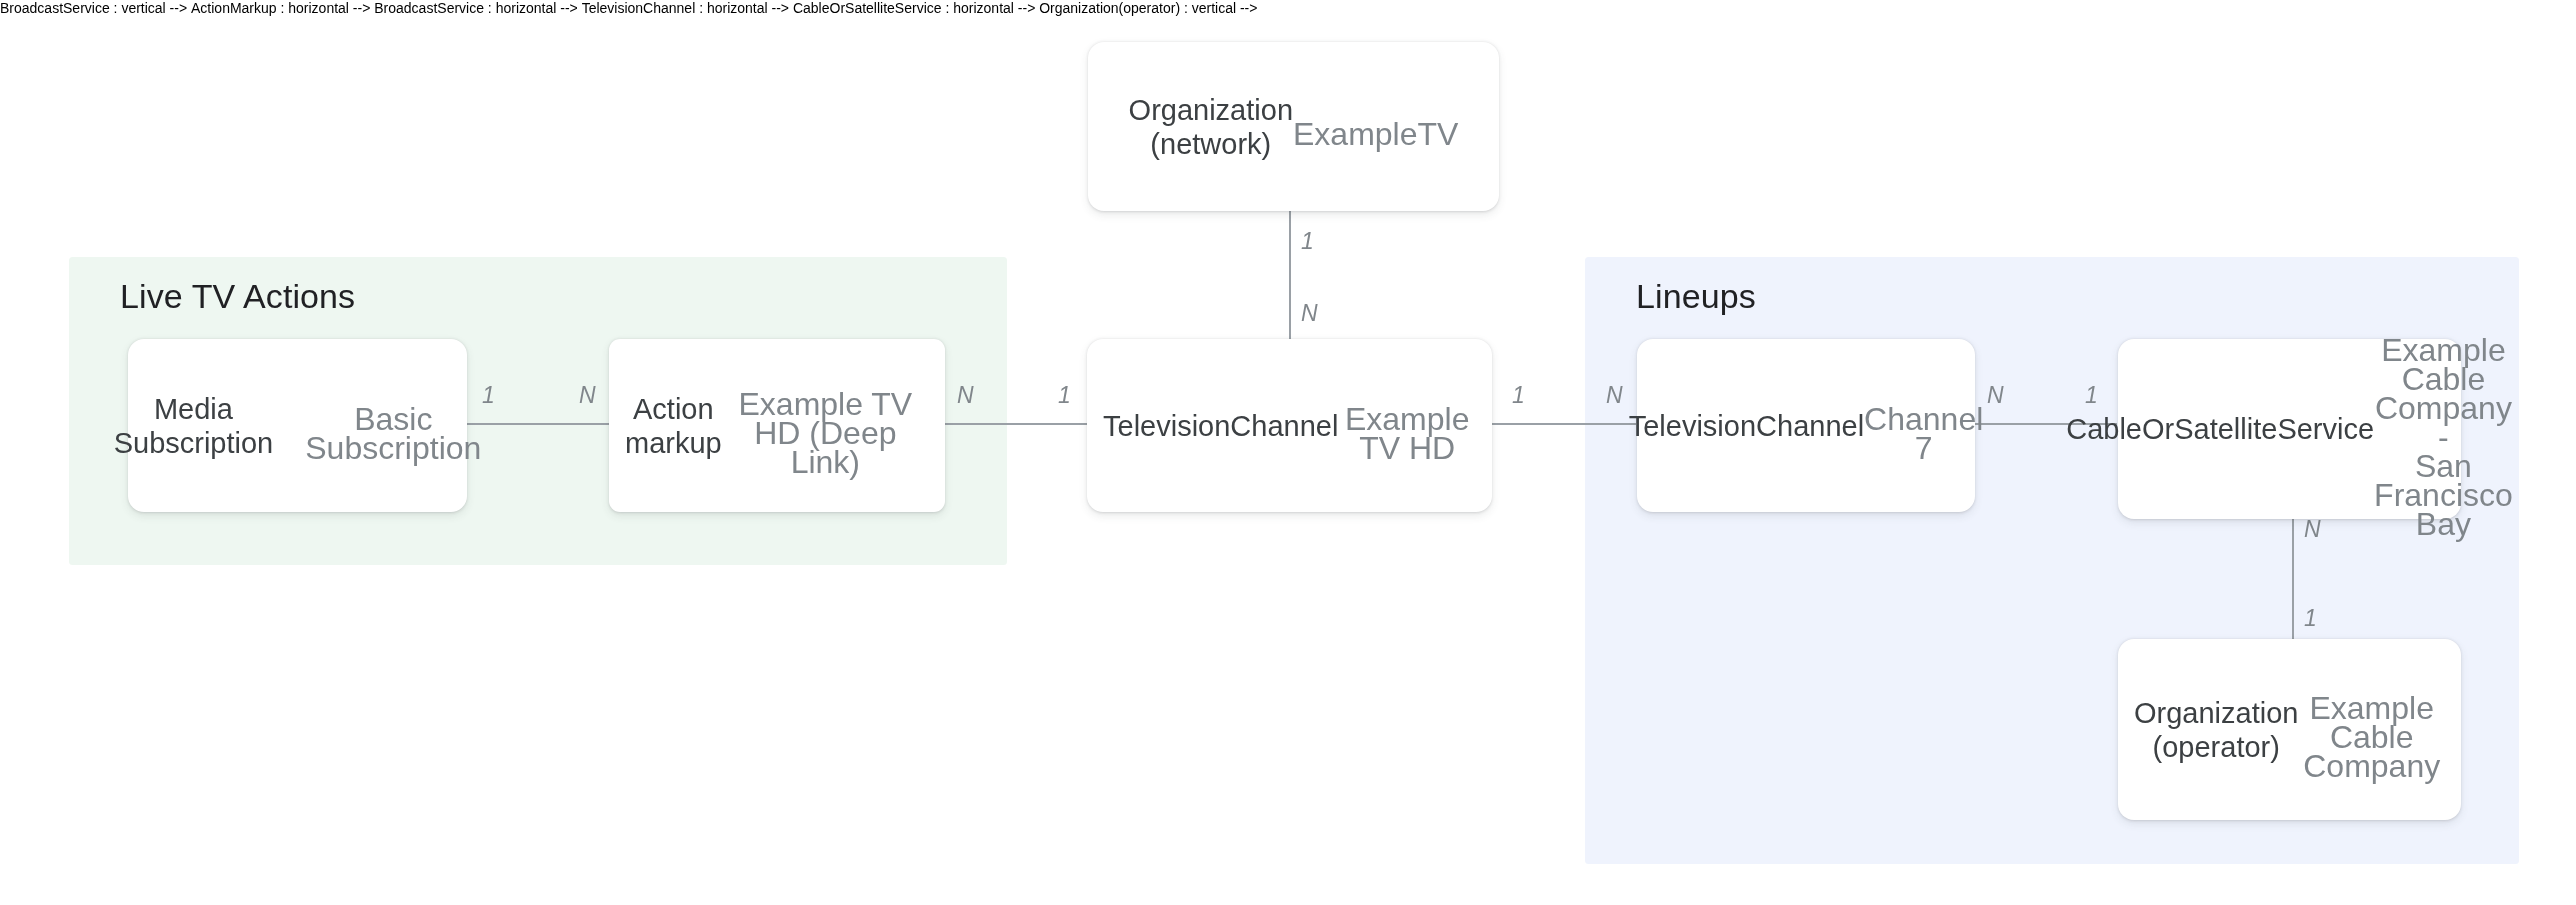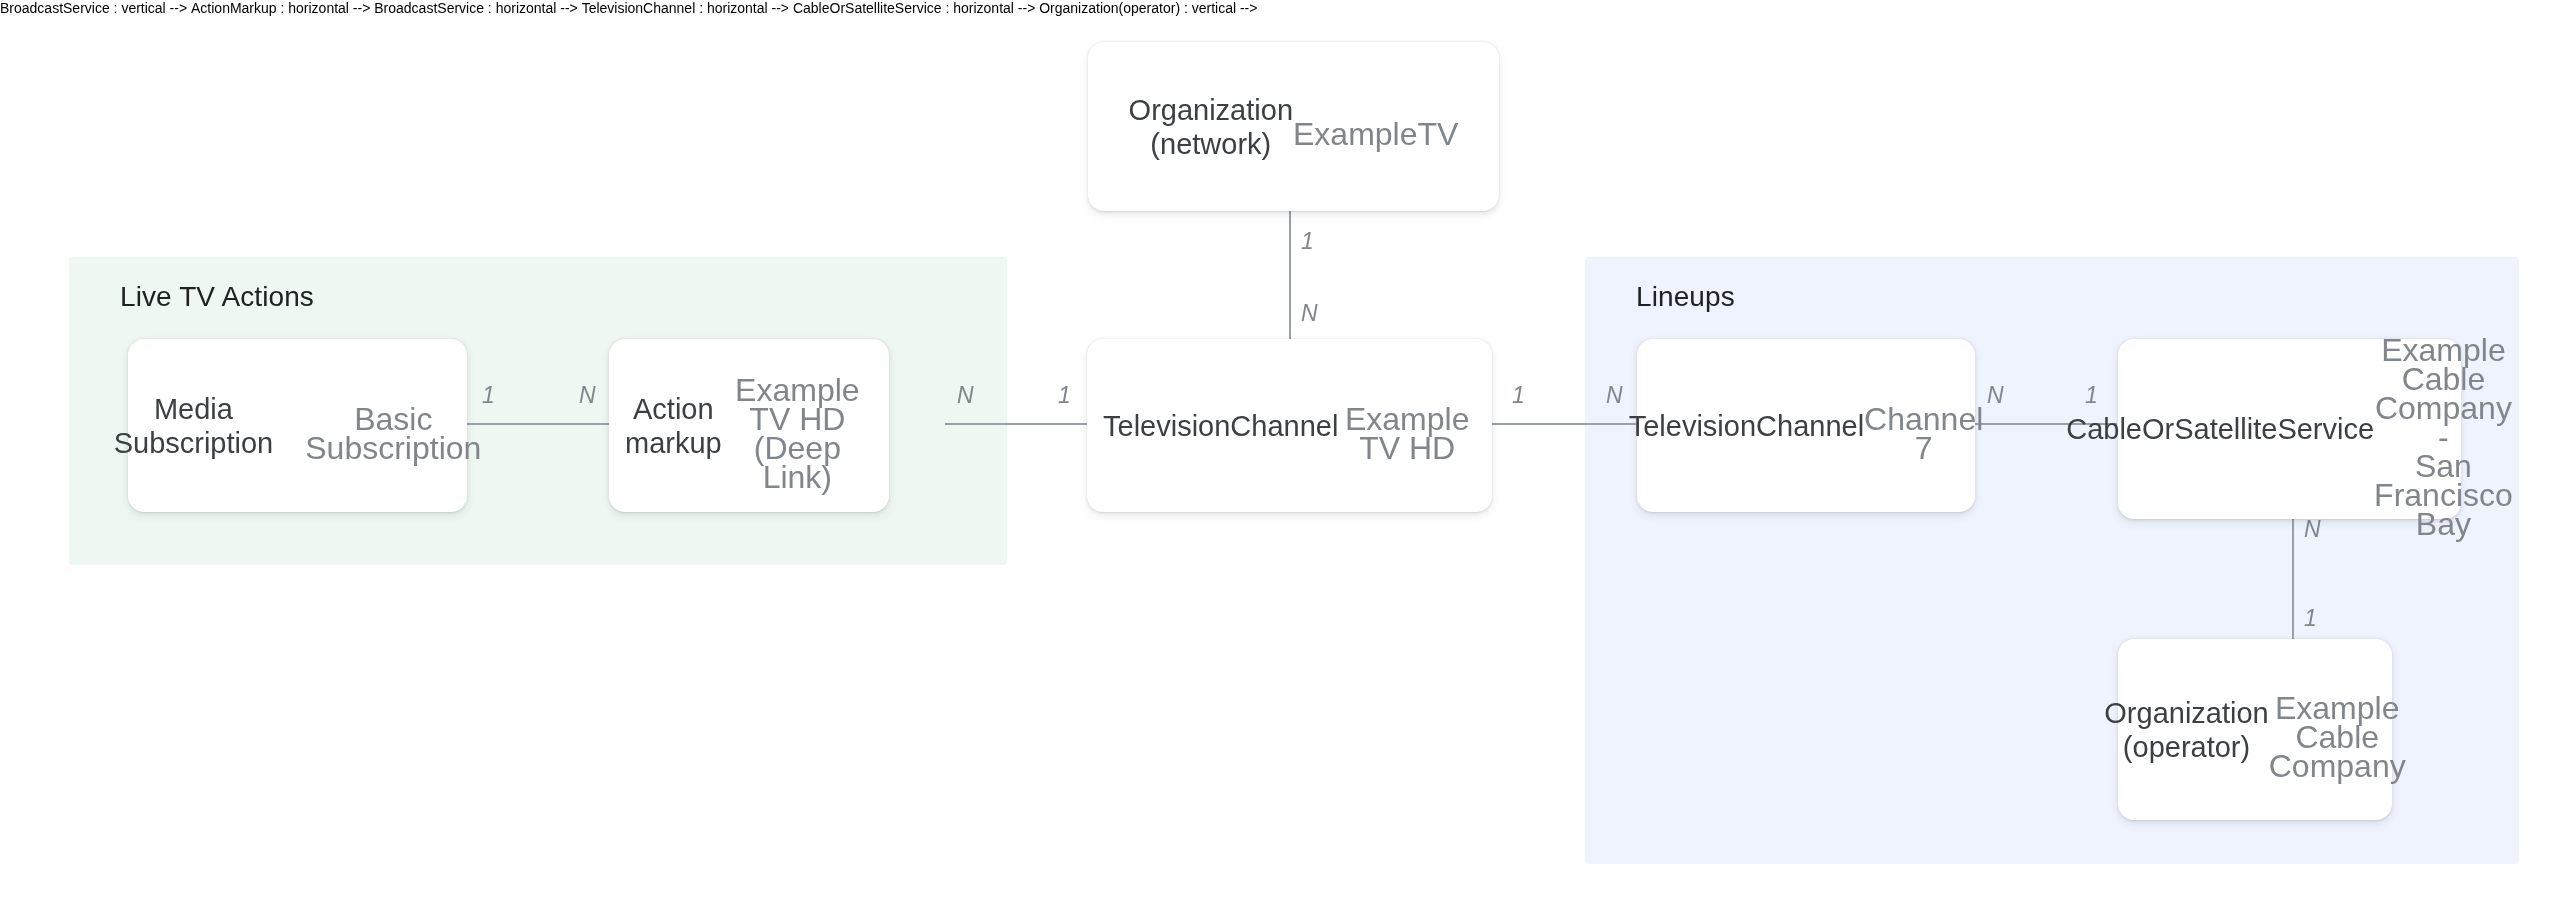--- a/index.html
+++ b/index.html
@@ -24,21 +24,21 @@
   .group {
     position: absolute;
     border-radius: 3.5px;
   }
   .group.green  { background: #eef7f1; }
   .group.blue   { background: #eff3fd; }
   .group-title {
     position: absolute;
     top: 19.5px;
     left: 51px;
-    font-size: 28px;
+    font-size: 34px;
     line-height: 39px;
     color: #202124;
     font-weight: 400;
     letter-spacing: 0.1px;
     white-space: nowrap;
   }
 
   
   .edge {
     position: absolute;
@@ -140,40 +140,40 @@
     <div class="node-title">Organization
 (network)</div>
     <div class="node-sub">ExampleTV</div>
   </div>
 
   <div class="node" style="left:128px; top:339px; width:339px; height:173px;gap:32px;">
     <div class="node-title">Media Subscription</div>
     <div class="node-sub">Basic Subscription</div>
   </div>
 
-  <div class="node" style="left:609px; top:339px; width:280px; height:173px;">
+  <div class="node" style="left:609px; top:339px; width:336px; height:173px;border-radius:11px;">
     <div class="node-title">Action markup</div>
     <div class="node-sub">Example TV HD (Deep Link)</div>
   </div>
 
   <div class="node" style="left:1087px; top:339px; width:405px; height:173px;">
     <div class="node-title">TelevisionChannel</div>
     <div class="node-sub">Example TV HD</div>
   </div>
 
   <div class="node" style="left:1637px; top:339px; width:338px; height:173px;">
     <div class="node-title">TelevisionChannel</div>
     <div class="node-sub">Channel 7</div>
   </div>
 
   <div class="node two-line" style="left:2118px; top:339px; width:343px; height:180px;">
     <div class="node-title">CableOrSatelliteService</div>
     <div class="node-sub">Example Cable Company -
 San Francisco Bay</div>
   </div>
 
-  <div class="node" style="left:2118px; top:639px; width:274px; height:181px;">
+  <div class="node" style="left:2118px; top:639px; width:343px; height:181px;">
     <div class="node-title">Organization (operator)</div>
     <div class="node-sub">Example Cable Company</div>
   </div>
 
 </div>
 
 
 </body></html>

